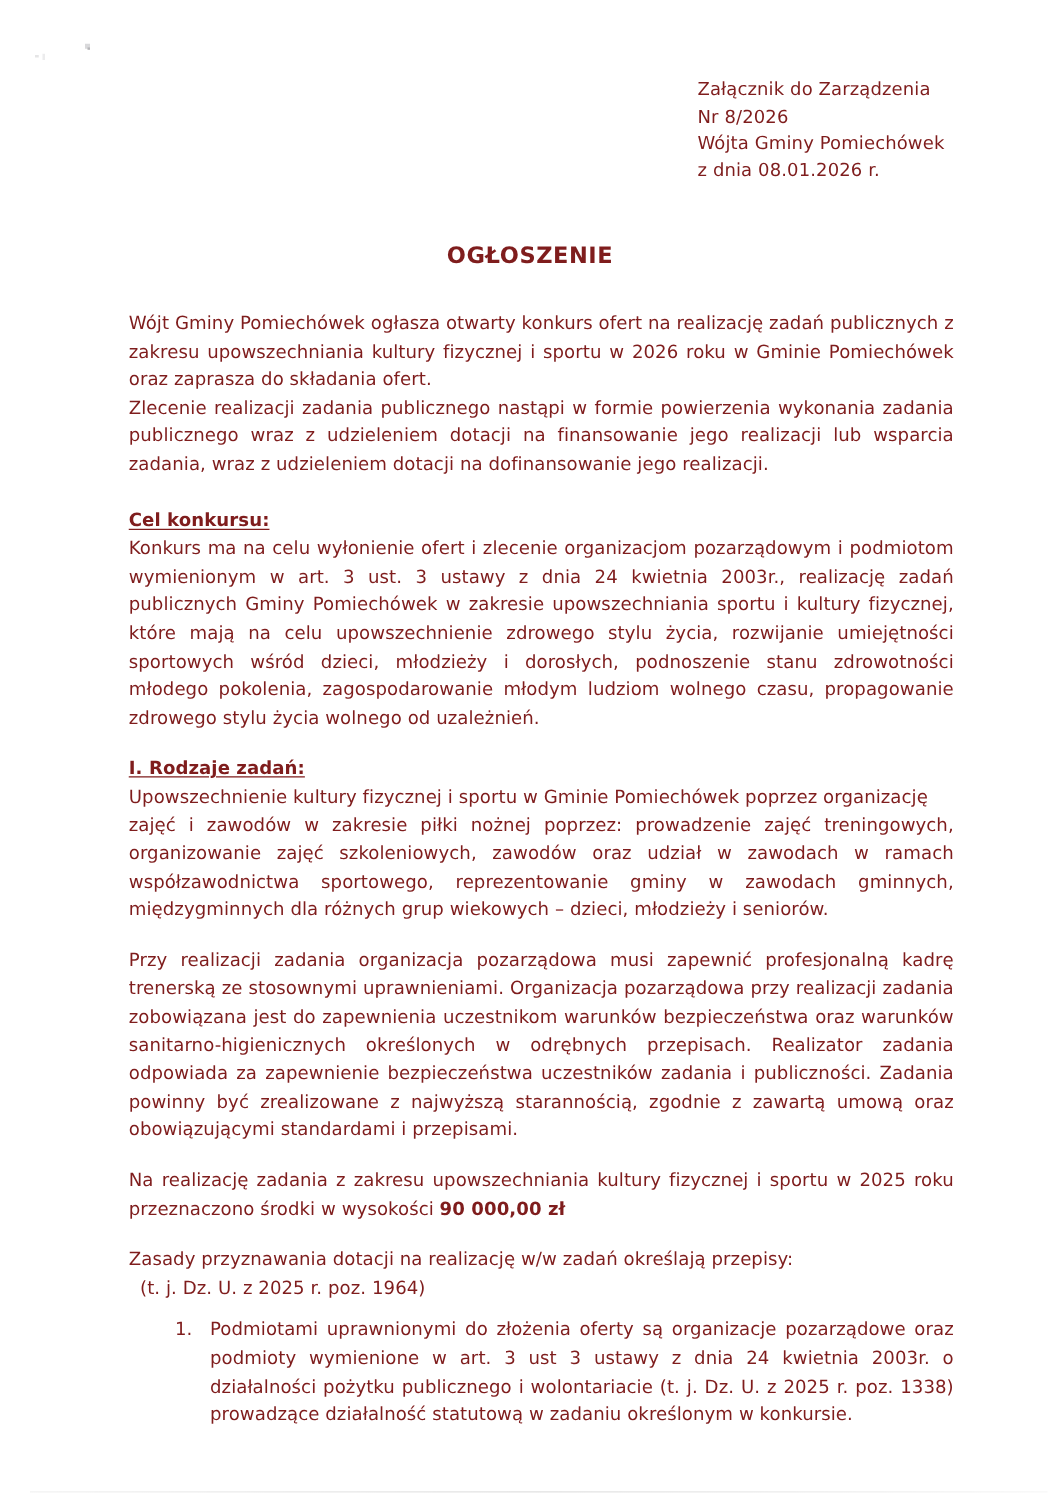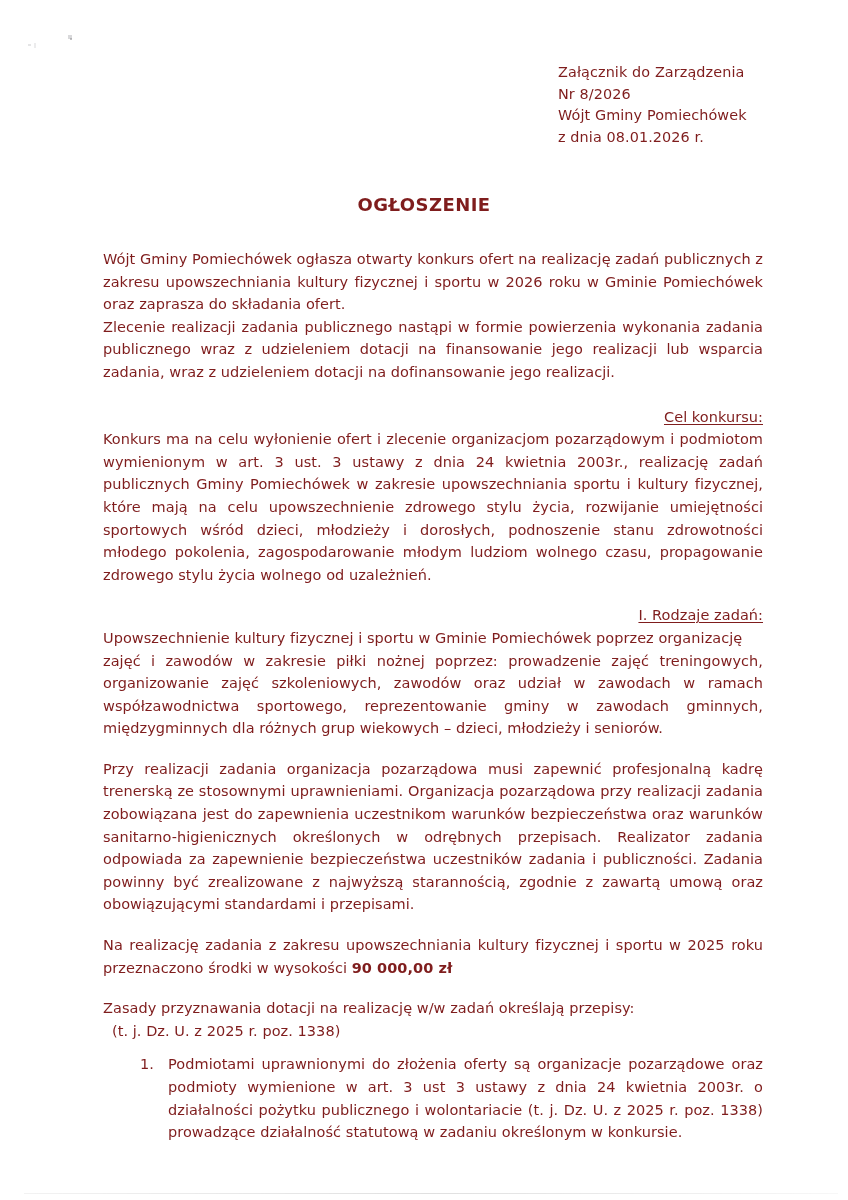--- a/index.html
+++ b/index.html
@@ -76,24 +76,24 @@
     margin: 0;
     text-align: justify;
     text-justify: inter-word;
   }
   p.nojust { text-align: left; }
   .gap-sm { height: 11px; }
   .gap-md { height: 18px; }
   .gap-lg { height: 22px; }
 
   .sec-head {
-    font-weight: normal;
+    font-weight: bold;
     text-decoration: underline;
     text-underline-offset: 2px;
-    text-align: right;
+    text-align: left;
     letter-spacing: .05px;
   }
   .b { font-weight: bold; }
 
   
   .dash-line { text-align: left; }
   .cont-line { text-align: left; padding-left: 9px; }
 
   
   ol.num-list {
@@ -120,21 +120,21 @@
 <div class="page">
 
   <span class="speck a"></span>
   <span class="speck b"></span>
   <span class="speck c"></span>
   <span class="speck d"></span>
 
   <div class="doc-header">
     <div>Załącznik do Zarządzenia</div>
     <div>Nr 8/2026</div>
-    <div>Wójt Gminy Pomiechówek</div>
+    <div>Wójta Gminy Pomiechówek</div>
     <div>z dnia 08.01.2026 r.</div>
   </div>
 
   <div class="doc-title">OGŁOSZENIE</div>
 
   <div class="body-col">
 
     <p>Wójt Gminy Pomiechówek ogłasza otwarty konkurs ofert na realizację zadań publicznych z zakresu upowszechniania kultury fizycznej i sportu w 2026 roku w Gminie Pomiechówek oraz zaprasza do składania ofert.</p>
     <p>Zlecenie realizacji zadania publicznego nastąpi w formie powierzenia wykonania zadania publicznego wraz z udzieleniem dotacji na finansowanie jego realizacji lub wsparcia zadania, wraz z udzieleniem dotacji na dofinansowanie jego realizacji.</p>
 
@@ -153,21 +153,21 @@
 
     <p>Przy realizacji zadania organizacja pozarządowa musi zapewnić profesjonalną kadrę trenerską ze stosownymi uprawnieniami. Organizacja pozarządowa przy realizacji zadania zobowiązana jest do zapewnienia uczestnikom warunków bezpieczeństwa oraz warunków sanitarno-higienicznych określonych w odrębnych przepisach. Realizator zadania odpowiada za zapewnienie bezpieczeństwa uczestników zadania i publiczności. Zadania powinny być zrealizowane z najwyższą starannością, zgodnie z zawartą umową oraz obowiązującymi standardami i przepisami.</p>
 
     <div class="gap-md"></div>
 
     <p><span>Na realizację zadania z zakresu upowszechniania kultury fizycznej i sportu w 2025 roku przeznaczono środki w wysokości </span><span class="b">90 000,00 zł</span></p>
 
     <div class="gap-md"></div>
 
     <p class="nojust">Zasady przyznawania dotacji na realizację w/w zadań określają przepisy:</p>
-    <p class="cont-line">(t. j. Dz. U. z 2025 r. poz. 1338)</p>
+    <p class="cont-line">(t. j. Dz. U. z 2025 r. poz. 1964)</p>
 
     <div class="gap-sm"></div>
 
     <ol class="num-list">
       <li>
         <span class="marker">1.</span>
         <span>Podmiotami uprawnionymi do złożenia oferty są organizacje pozarządowe oraz podmioty wymienione w art. 3 ust 3 ustawy z dnia 24 kwietnia 2003r. o działalności pożytku publicznego i wolontariacie (t. j. Dz. U. z 2025 r. poz. 1338)  prowadzące działalność statutową w zadaniu określonym w konkursie.</span>
       </li>
     </ol>
 

